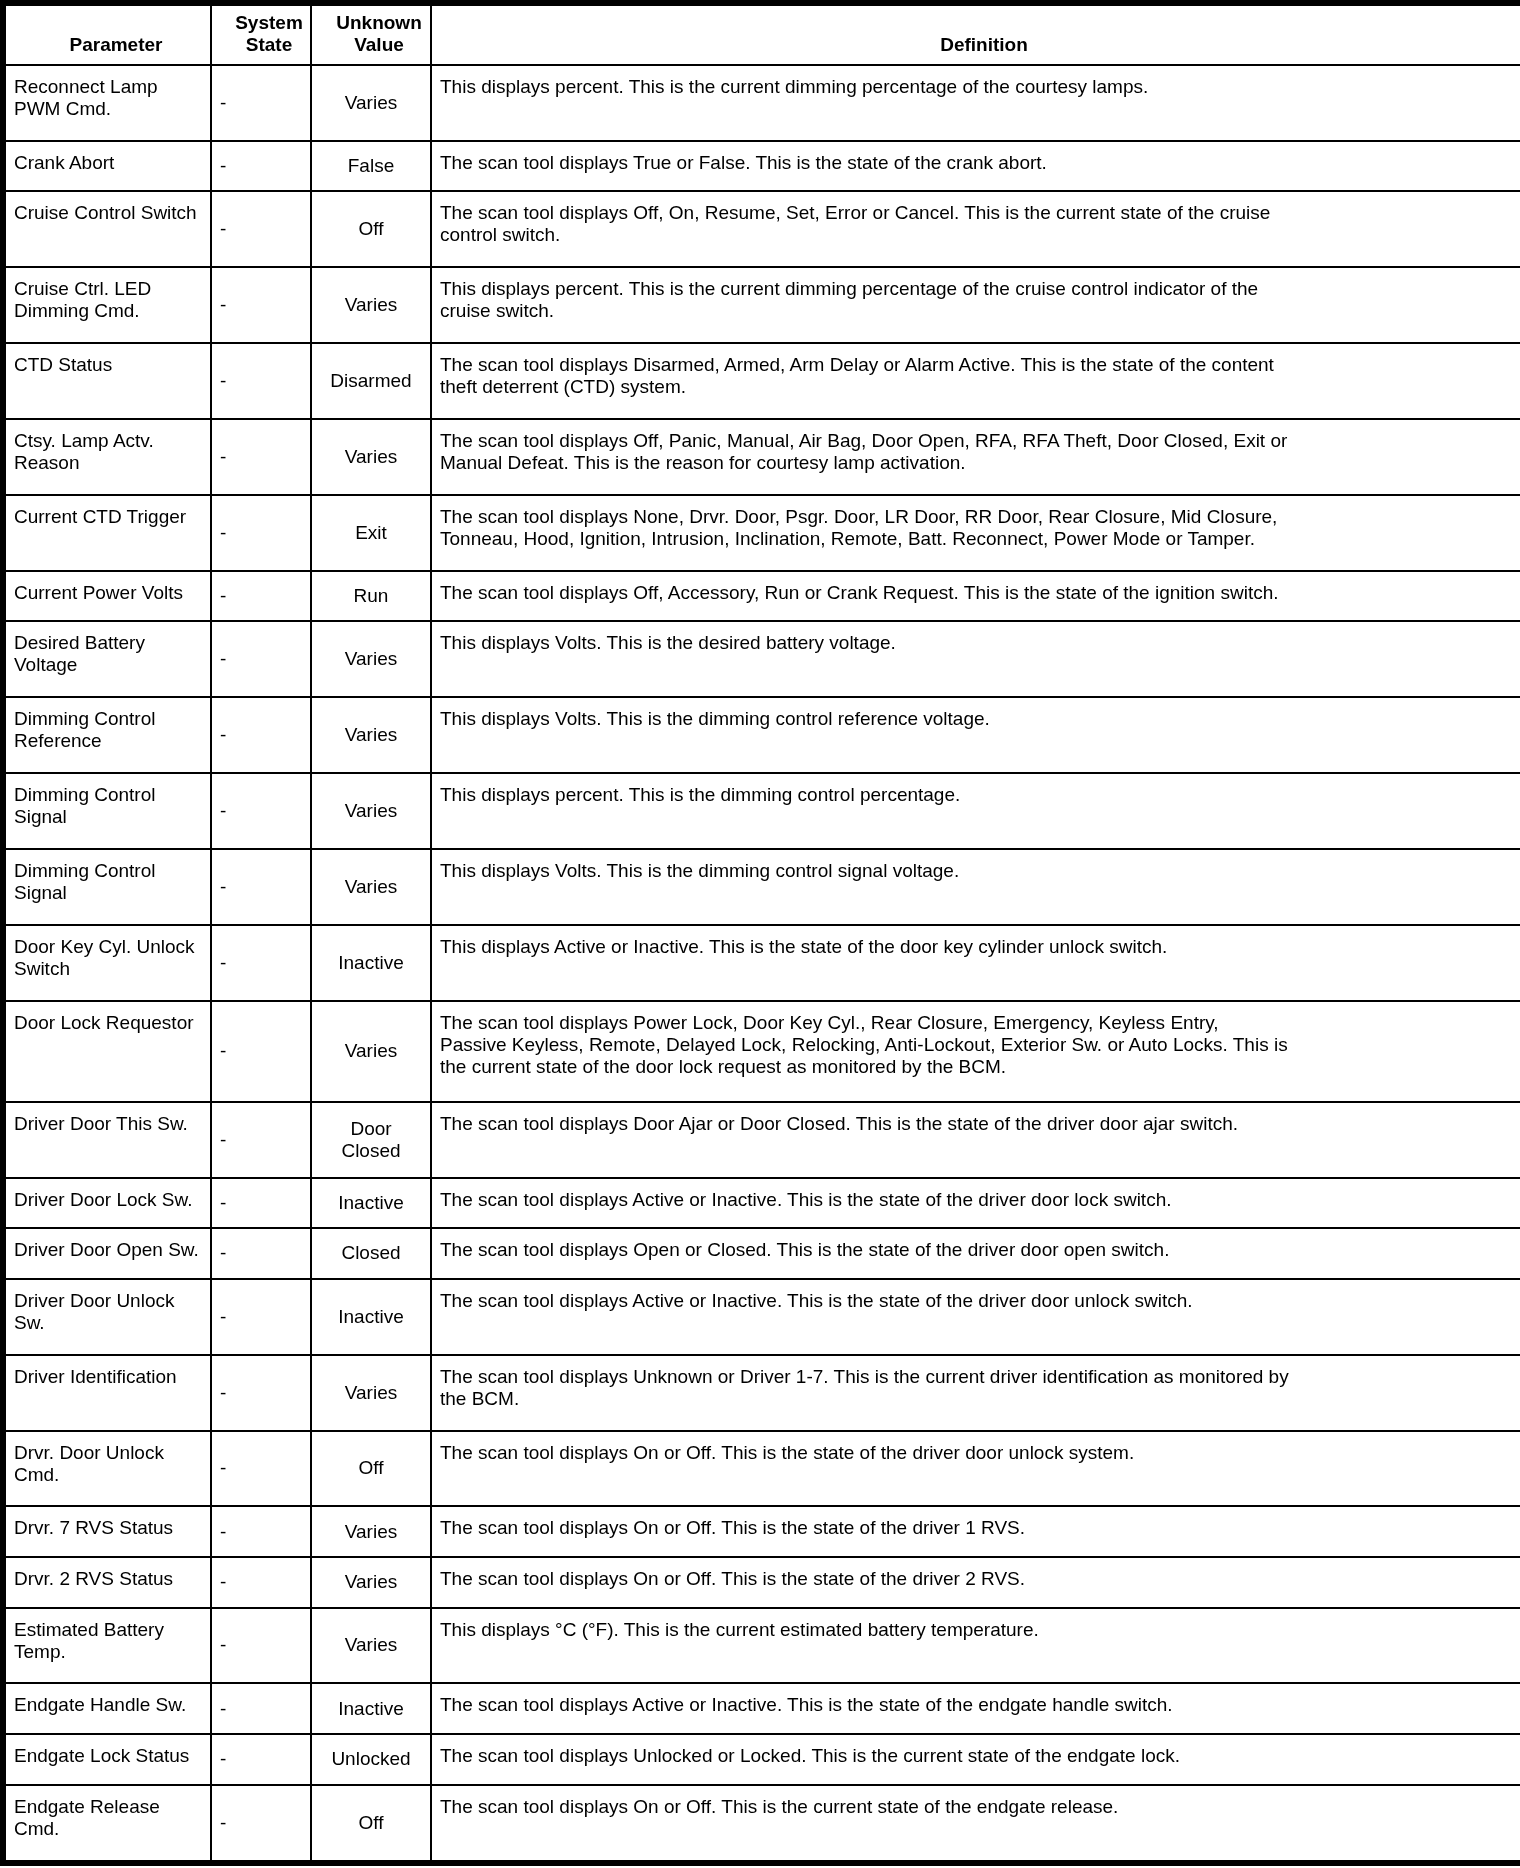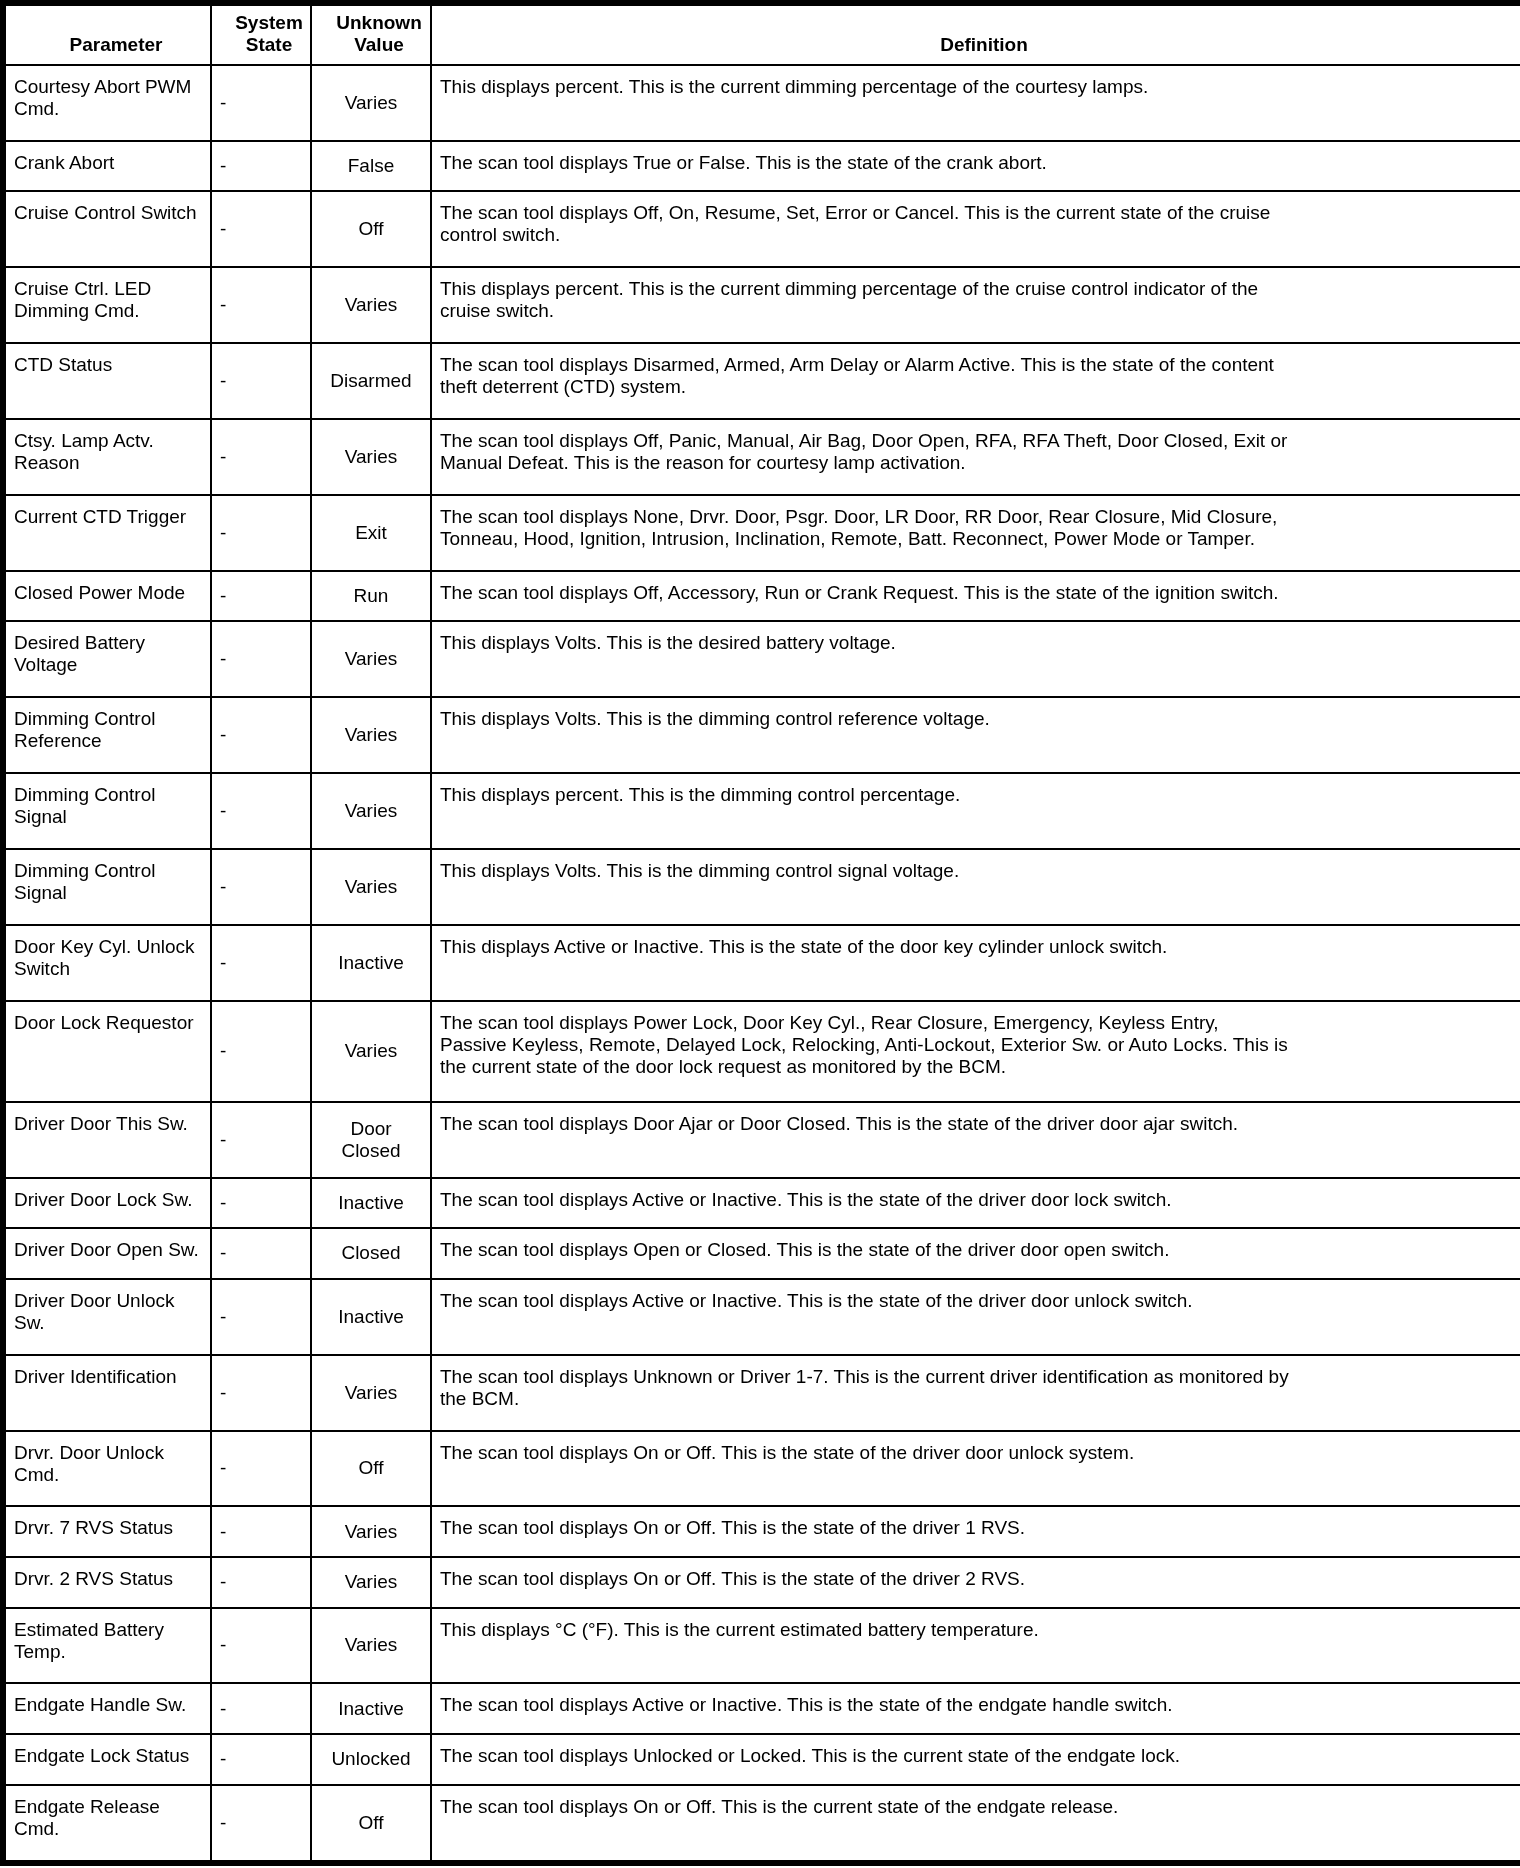--- a/index.html
+++ b/index.html
@@ -65,21 +65,21 @@
   <thead>
     <tr>
       <th>Parameter</th>
       <th>System State</th>
       <th>Unknown Value</th>
       <th>Definition</th>
     </tr>
   </thead>
   <tbody>
       <tr>
-        <td class="col-param">Courtesy Abort PWM Cmd.</td>
+        <td class="col-param">Reconnect Lamp PWM Cmd.</td>
         <td class="col-state">-</td>
         <td class="col-value">Varies</td>
         <td class="col-def">This displays percent. This is the current dimming percentage of the courtesy lamps.</td>
       </tr>
       <tr>
         <td class="col-param">Crank Abort</td>
         <td class="col-state">-</td>
         <td class="col-value">False</td>
         <td class="col-def">The scan tool displays True or False. This is the state of the crank abort.</td>
       </tr>
@@ -107,21 +107,21 @@
         <td class="col-value">Varies</td>
         <td class="col-def">The scan tool displays Off, Panic, Manual, Air Bag, Door Open, RFA, RFA Theft, Door Closed, Exit or Manual Defeat. This is the reason for courtesy lamp activation.</td>
       </tr>
       <tr>
         <td class="col-param">Current CTD Trigger</td>
         <td class="col-state">-</td>
         <td class="col-value">Exit</td>
         <td class="col-def">The scan tool displays None, Drvr. Door, Psgr. Door, LR Door, RR Door, Rear Closure, Mid Closure, Tonneau, Hood, Ignition, Intrusion, Inclination, Remote, Batt. Reconnect, Power Mode or Tamper.</td>
       </tr>
       <tr>
-        <td class="col-param">Closed Power Mode</td>
+        <td class="col-param">Current Power Volts</td>
         <td class="col-state">-</td>
         <td class="col-value">Run</td>
         <td class="col-def">The scan tool displays Off, Accessory, Run or Crank Request. This is the state of the ignition switch.</td>
       </tr>
       <tr>
         <td class="col-param">Desired Battery Voltage</td>
         <td class="col-state">-</td>
         <td class="col-value">Varies</td>
         <td class="col-def">This displays Volts. This is the desired battery voltage.</td>
       </tr>

